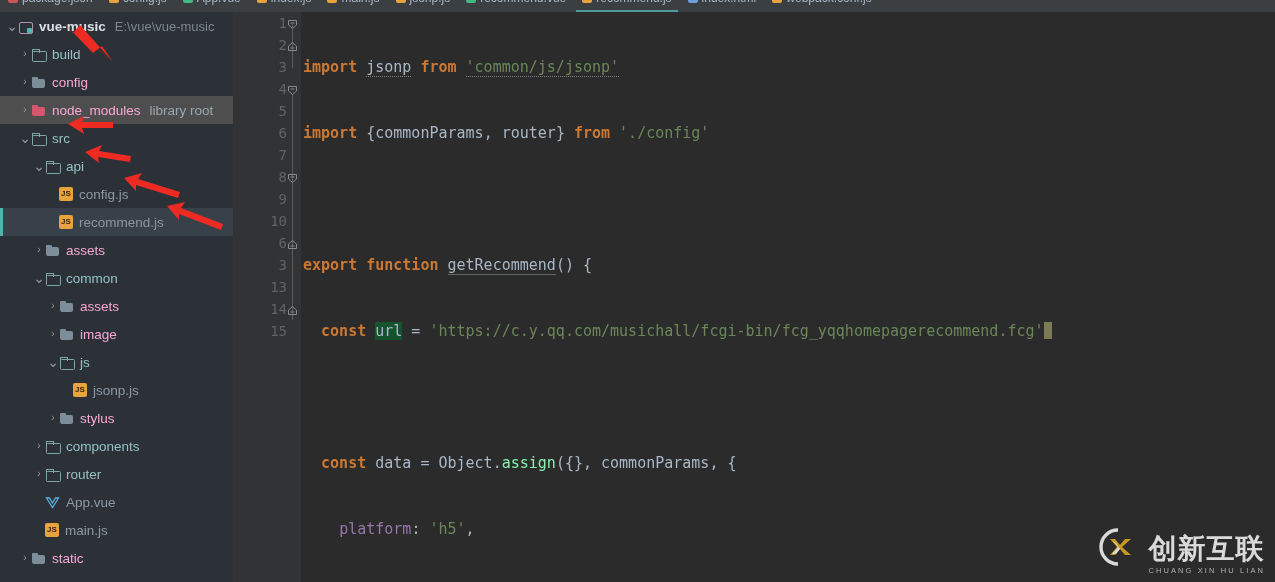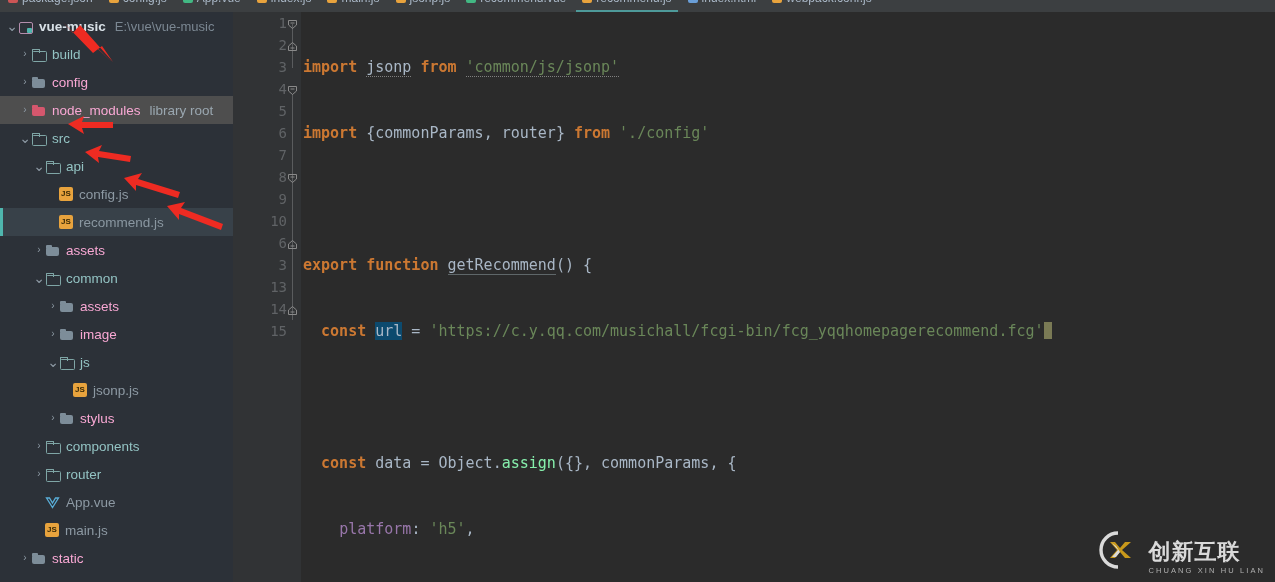--- a/index.html
+++ b/index.html
@@ -85,33 +85,33 @@
           font-family:"DejaVu Sans Mono", monospace; font-size:15px; line-height:22px;
           color:#a9b7c6; white-space:pre; }
   .cl { height:22px; padding-left:2px; }
 
   .kw   { color:#cc7832; font-weight:bold; }
   .str  { color:#6a8759; }
   .fn   { color:#a9b7c6;margin-top:12px; }
   .prop { color:#9876aa; }
   .ident{ color:#a9b7c6; }
   .squig{ border-bottom:1px dotted #808080; }
-  .hlw  { background:#0c4a6e; }   
+  .hlw  { background:#14532d; }   
   .ul   { border-bottom:1px solid #5f6769; }
   .cursor { display:inline-block; width:8px; height:17px; background:#7a7a55;
             vertical-align:-3px; }
 
   
   .arrows { position:absolute; inset:0; pointer-events:none; }
 
   
   .watermark { position:absolute; right:10px; bottom:8px; display:flex; align-items:center; gap:9px;
                opacity:.93; }
   .wm-text { display:flex; flex-direction:column; line-height:1; }
-  .wm-cn { font-size:22px; font-weight:bold; color:#e8e8e8; letter-spacing:1px;
+  .wm-cn { font-size:28px; font-weight:bold; color:#e8e8e8; letter-spacing:1px;
            font-family:"DejaVu Sans", sans-serif;margin-top:14px; }
   .wm-en { font-size:7.5px; color:#b9b9b9; letter-spacing:2.1px; margin-top:4px;
            font-family:"Liberation Sans", sans-serif; }
 </style>
 </head>
 <body>
 
 <div id="app">
 
   <div class="tabstrip">

